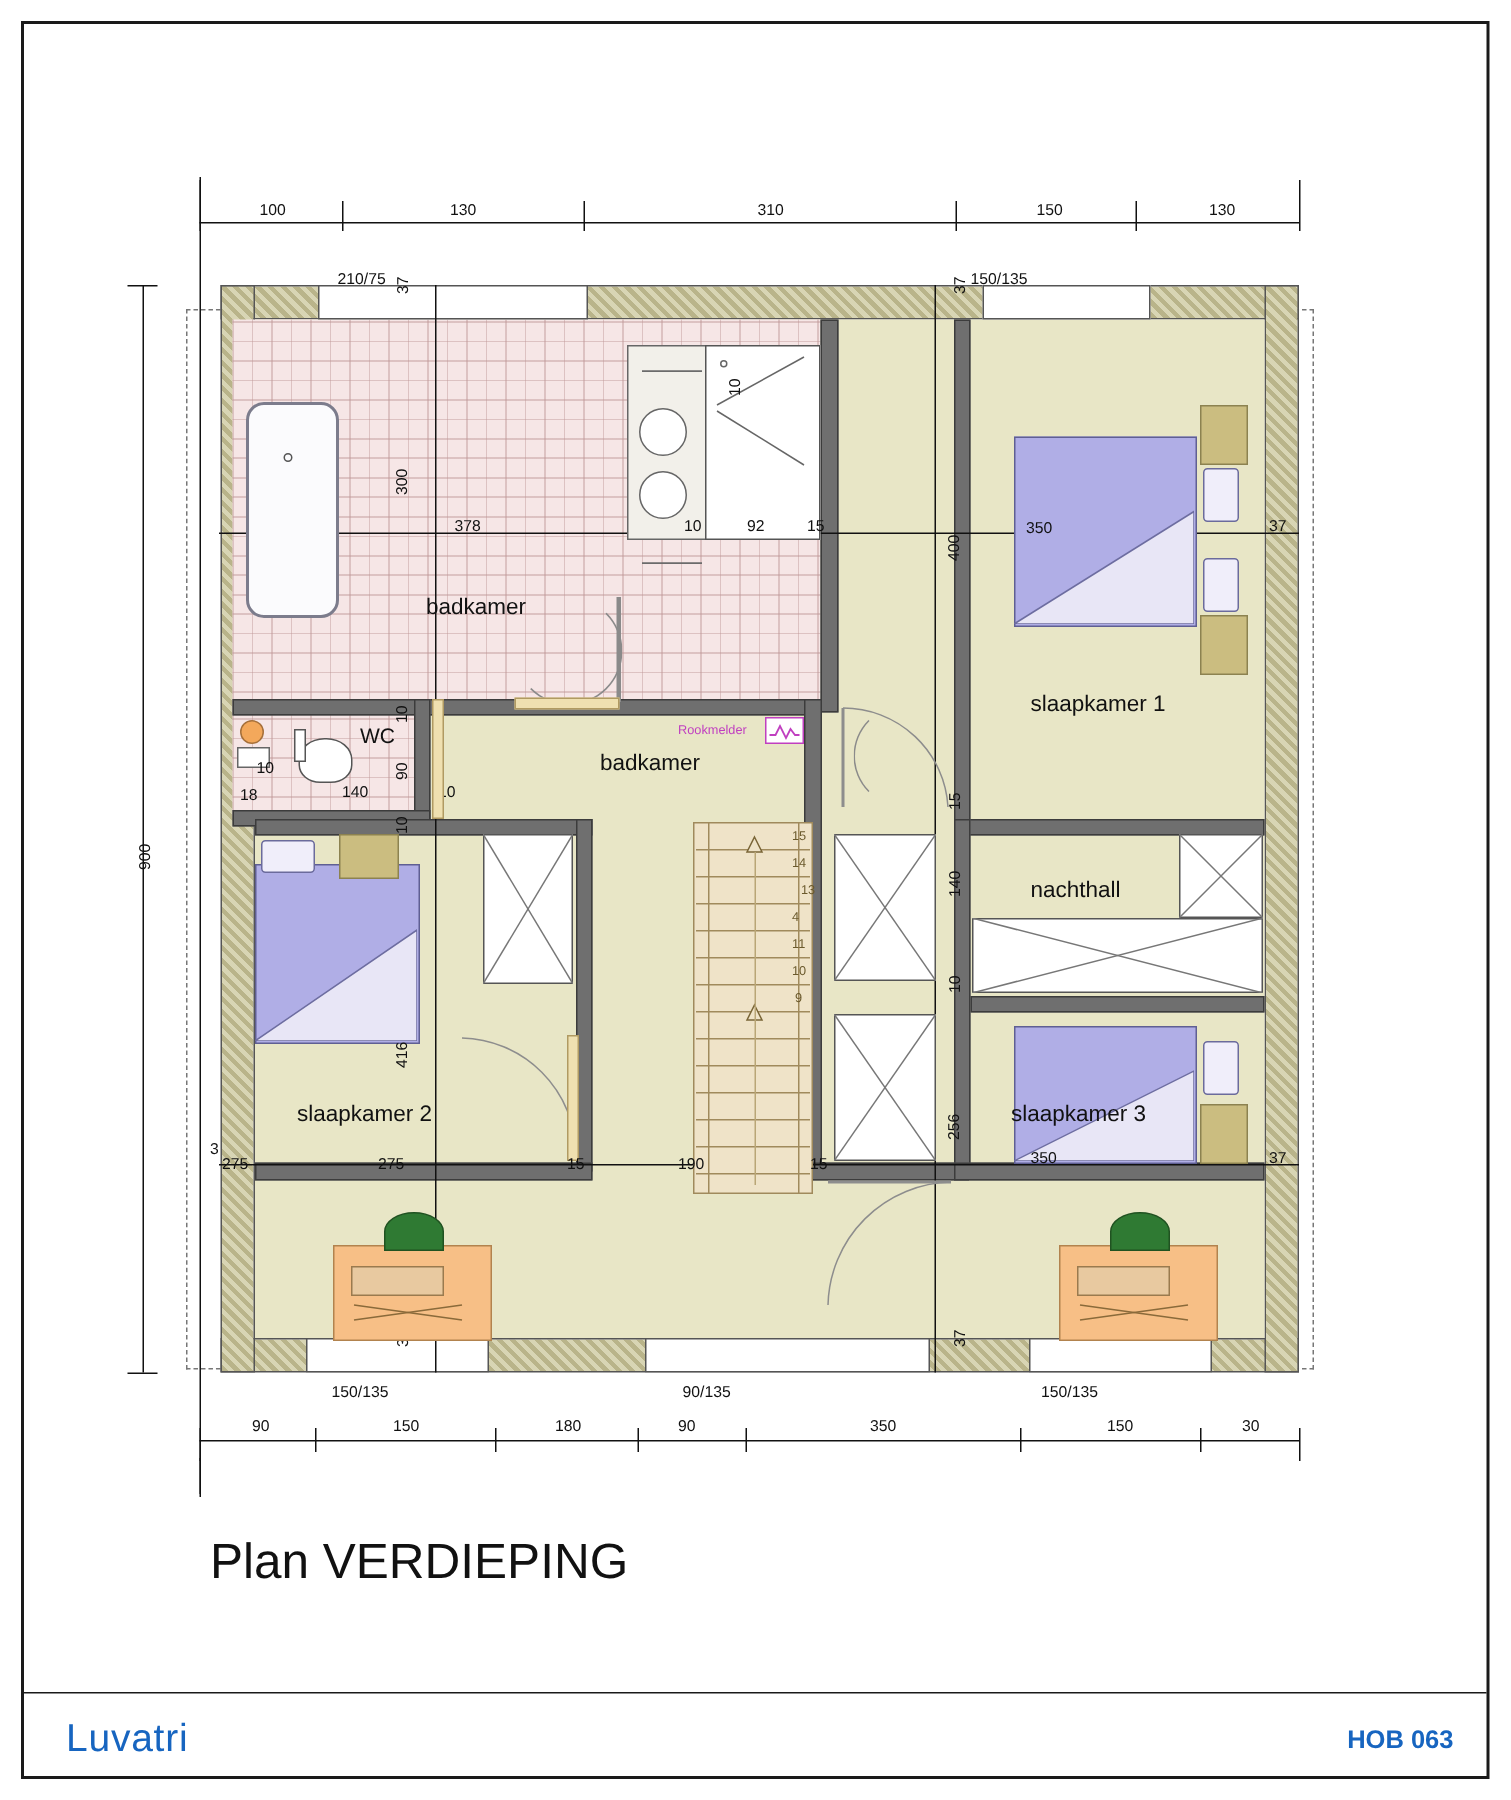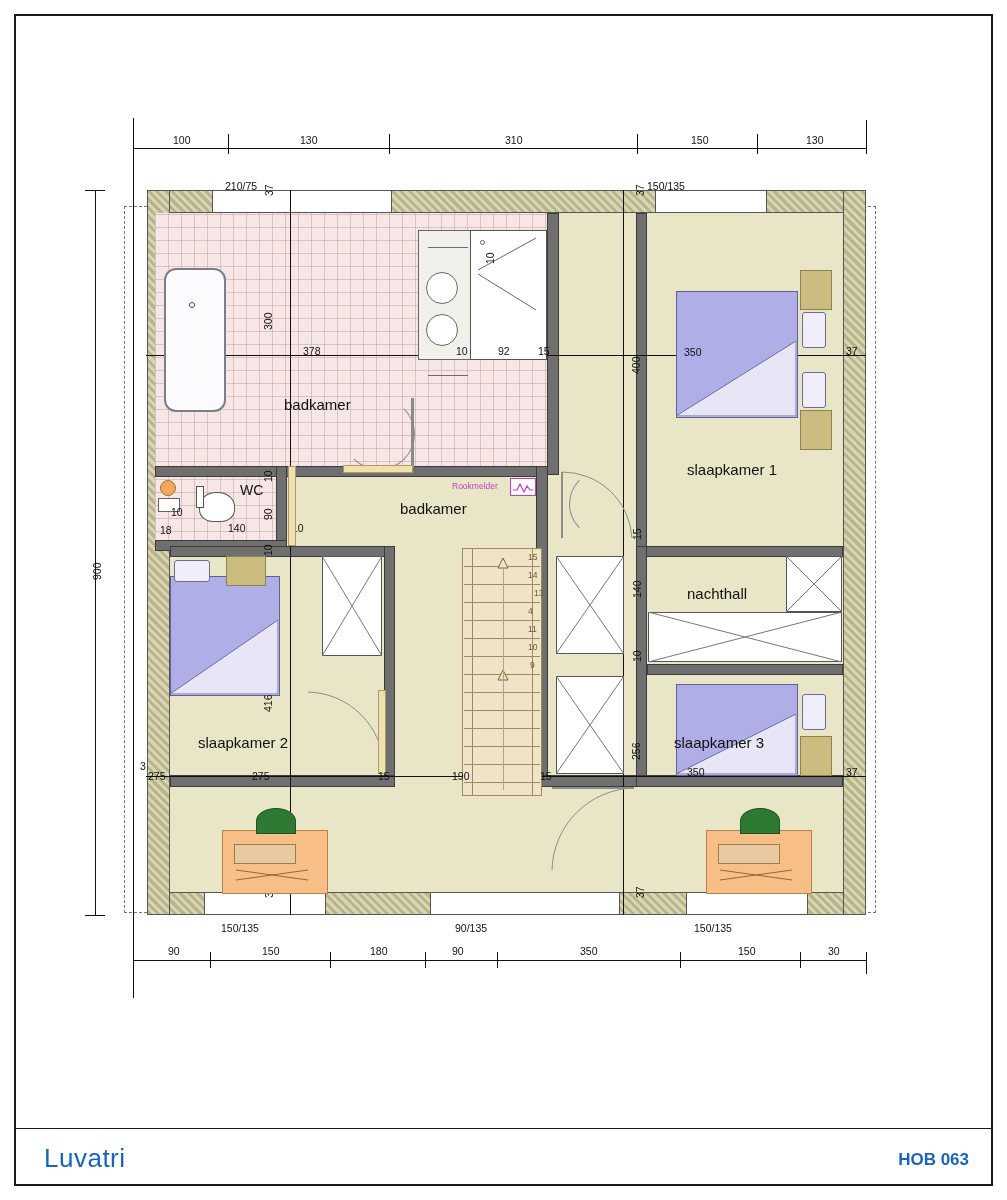--- a/index.html
+++ b/index.html
@@ -500,16 +500,17 @@
     <div class="dim-txt" style="left:262px; top:945px;">150</div>
     <div class="dim-txt" style="left:370px; top:945px;">180</div>
     <div class="dim-txt" style="left:452px; top:945px;">90</div>
     <div class="dim-txt" style="left:580px; top:945px;">350</div>
     <div class="dim-txt" style="left:738px; top:945px;">150</div>
     <div class="dim-txt" style="left:828px; top:945px;">30</div>
 
     <div class="vline" style="left:133px; top:972px; height:24px;"></div>
   </div>
 
+  <div class="plan-title">Plan VERDIEPING</div>
   <div class="footer-line"></div>
   <div class="brand">Luvatri</div>
   <div class="code">HOB 063</div>
 </div>
 
 </body></html>

